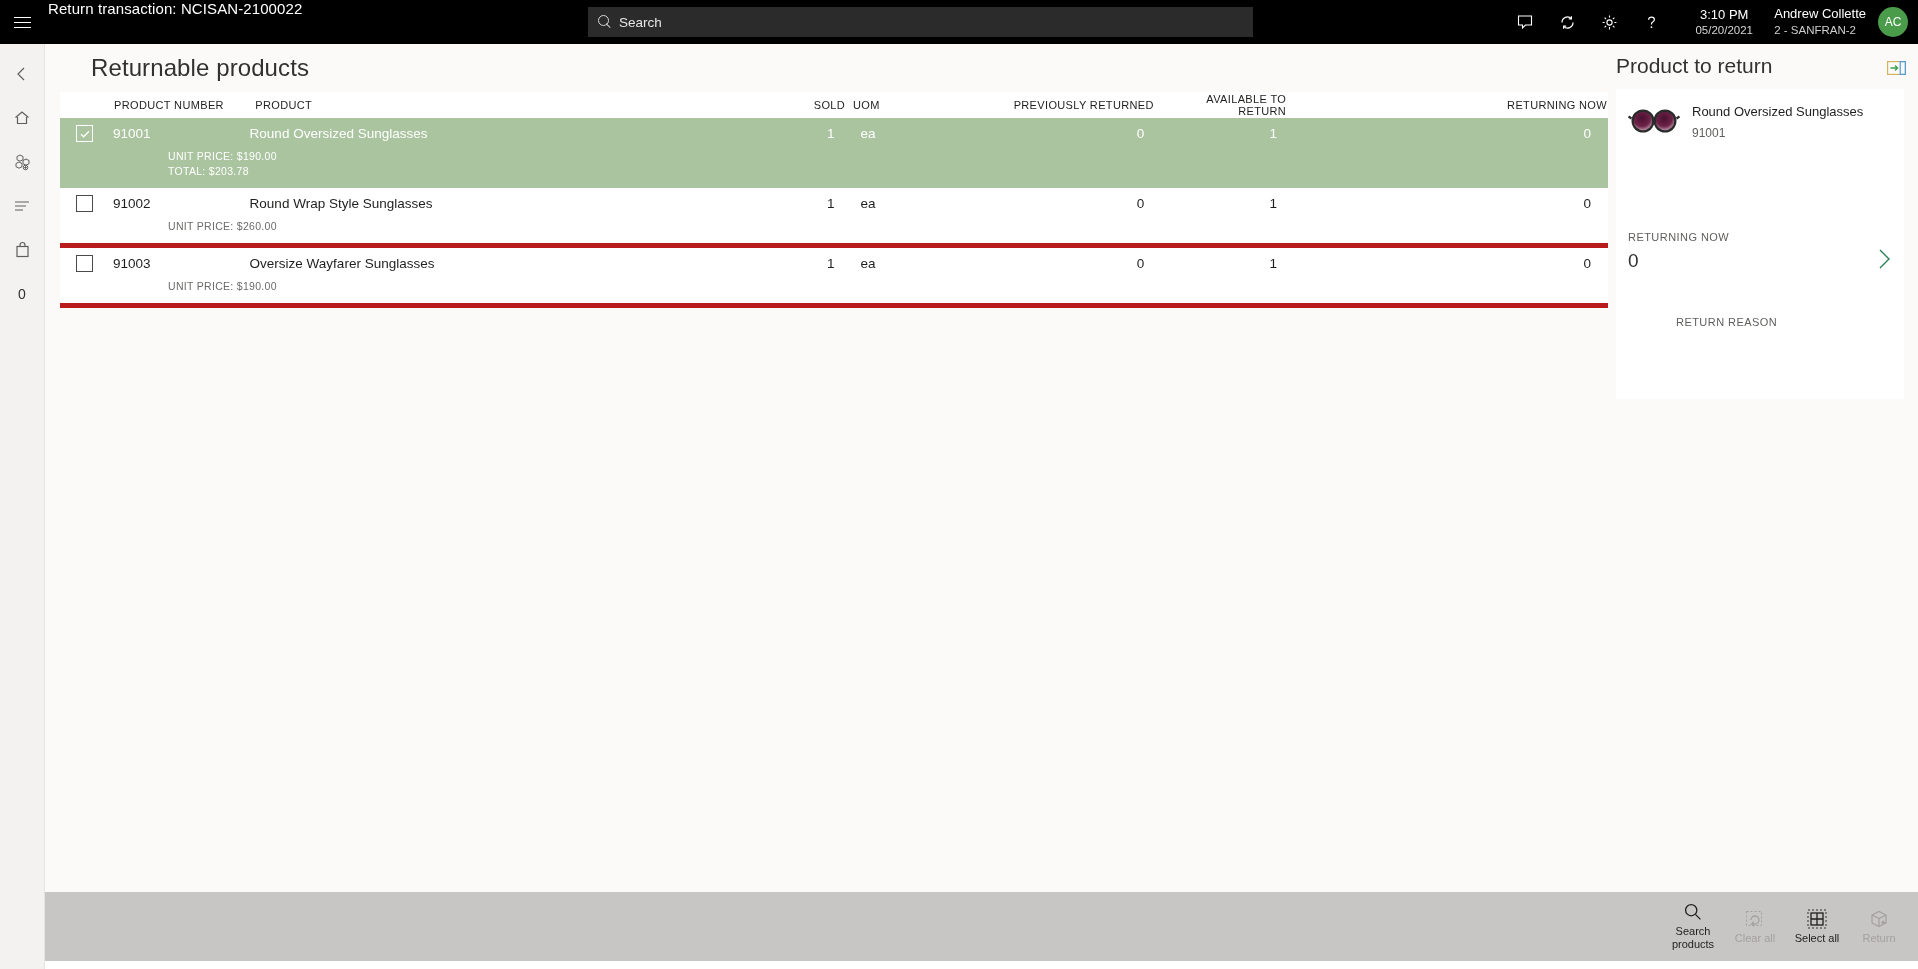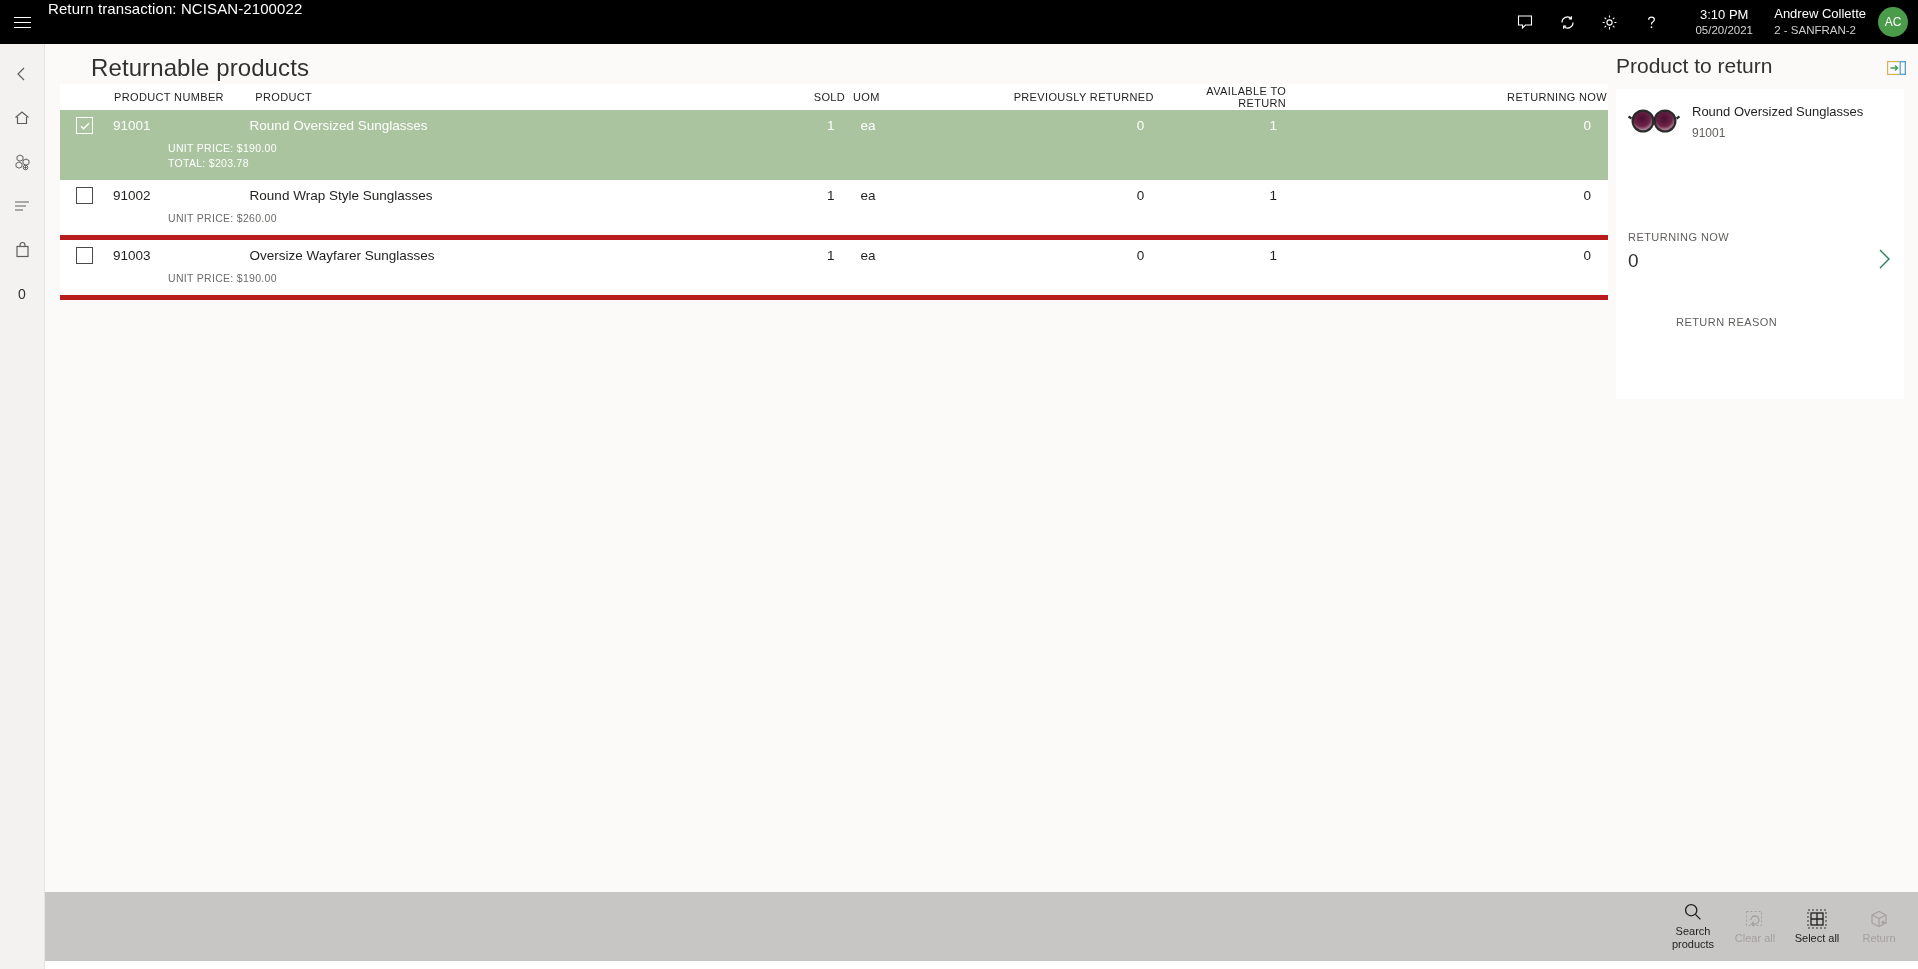--- a/index.html
+++ b/index.html
@@ -81,21 +81,21 @@
     position: absolute; left: 45px; top: 44px; width: 1873px; height: 856px;
     background: #fbfaf9;
   }
   .page-title {
     position: absolute; left: 46px; top: 10px; font-size: 24px;
     font-weight: 300; color: #323130; letter-spacing: 0.1px;
   }
 
   
   .grid {
-    position: absolute; left: 15px; top: 40px; width: 1551px; background: #14532d;
+    position: absolute; left: 15px; top: 48px; width: 1551px; background: #14532d;
   }
   .grid-head {
     display: flex; height: 26px; align-items: center;
     font-size: 11px; color: #201f1e; letter-spacing: 0.35px;
     background: #ffffff;
   }
   .grid-head .cell { padding: 0 4px; }
   .row {
     position: relative; background: #ffffff;
     border-bottom: 5px solid #b91c1c;
@@ -171,20 +171,24 @@
 <body>
 
 <div class="topbar">
   <div class="hamburger">
     <span></span>
       <span></span>
       <span></span>
   </div>
   <div class="topbar-title">Return transaction: NCISAN-2100022</div>
 
+  <div class="search-wrap">
+    <span class="mag"></span>
+    <span class="search-ph">Search</span>
+  </div>
 
   <div class="top-right">
     <div class="tr-icon">
       <svg width="16" height="16" viewBox="0 0 16 16">
           <path d="M1.5 2h13v9h-6l-3 3v-3h-4z" fill="none" stroke="#fff" stroke-width="1.1"></path>
         </svg>
     </div>
     <div class="tr-icon">
       <svg width="17" height="17" viewBox="0 0 17 17">
         <path d="M3 8.5a5.5 5.5 0 0 1 9.4-3.9" fill="none" stroke="#fff" stroke-width="1.2"></path>

